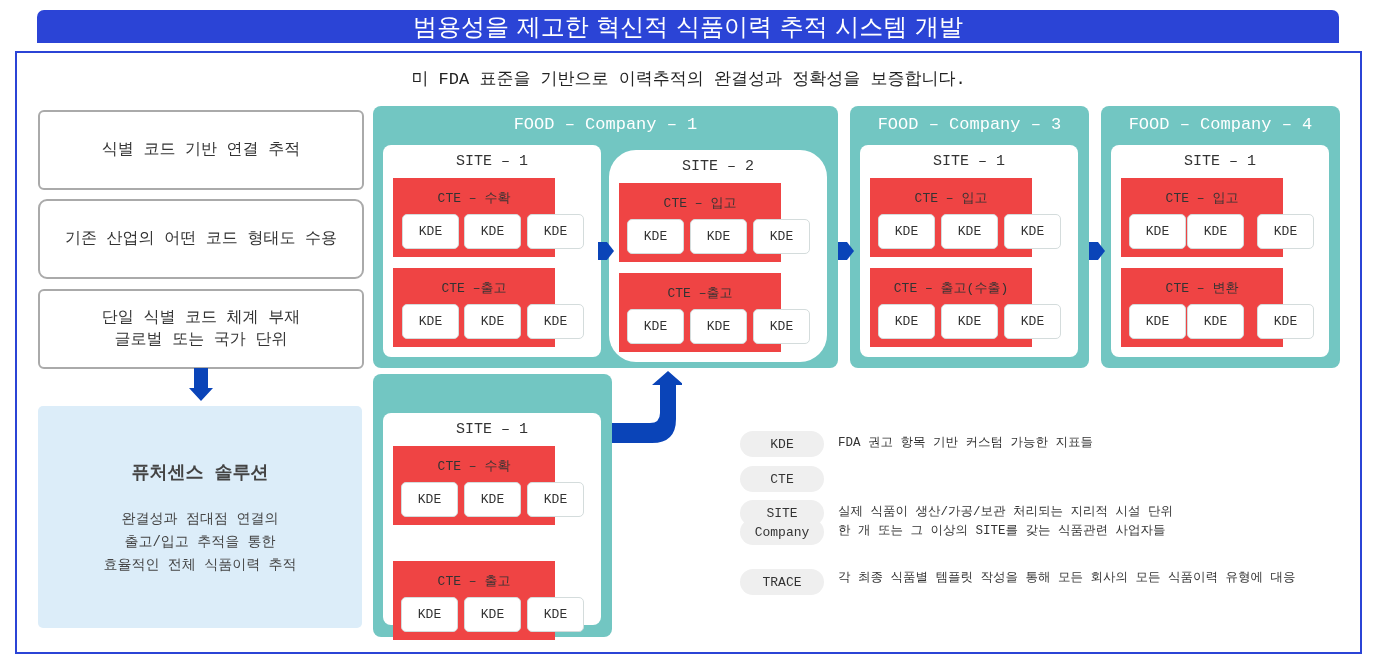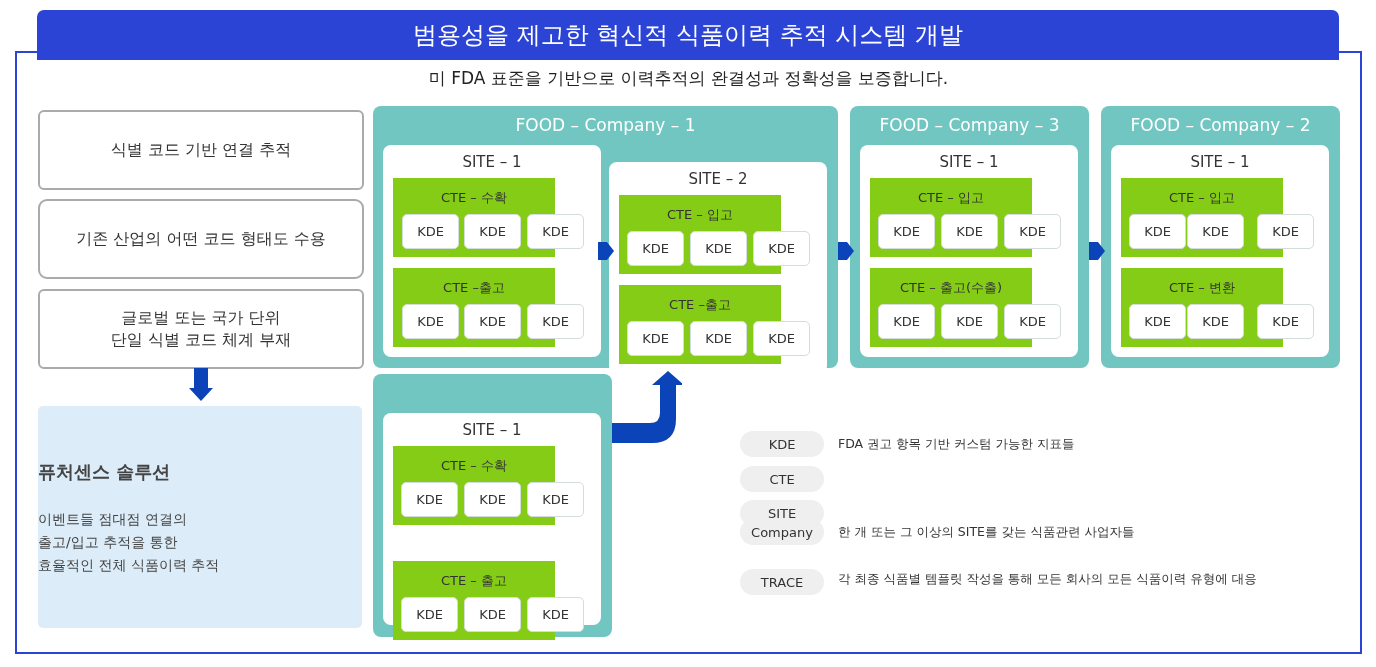--- a/index.html
+++ b/index.html
@@ -1,41 +1,41 @@
 <!DOCTYPE html>
 <html><head>
 <meta charset="utf-8">
 <style>
   html, body { margin: 0; padding: 0; background: #ffffff; }
   body { width: 1376px; height: 667px; position: relative; overflow: hidden;
          font-family: "DejaVu Sans", "Liberation Sans", sans-serif; color: #333; }
-  .title-bar { position: absolute; left: 37px; top: 10px; width: 1302px; height: 50px;
+  .title-bar { position: absolute; left: 37px; top: 10px; width: 1302px; height: 33px;
                background: #2b44d6; border-radius: 7px 7px 0 0; color: #fff;
                font-size: 24px; display: flex; align-items: center; justify-content: center; }
   .frame { position: absolute; left: 15px; top: 51px; width: 1343px; height: 599px;
-           border: 2px solid #2b44d6; box-sizing: content-box; }
+           border: 2px solid #2b44d6; box-sizing: content-box; font-family: Liberation Mono, monospace; }
   .subtitle { position: absolute; left: 0; right: 0; top: 14px; text-align: center;
               font-size: 17px; color: #222; }
 
   .left-box { position: absolute; left: 21px; width: 322px; border: 2px solid #aaa;
               border-radius: 6px; background: #fff; display: flex; align-items: center;
               justify-content: center; text-align: center; font-size: 16px; line-height: 22px; color: #333; }
   .down-arrow { position: absolute; left: 172px; top: 315px; width: 24px; height: 33px; }
   .solution { position: absolute; left: 21px; top: 353px; width: 324px; height: 222px;
-              background: #dcedf9; border-radius: 5px; text-align: left; }
+              background: #dcedf9; border-radius: 5px; text-align: center; }
   .solution .sol-title { margin-top: 54px; font-size: 18px; font-weight: bold; color: #444; }
   .solution .sol-desc { margin-top: 24px; font-size: 14px; line-height: 23px; color: #444; }
 
   .company { position: absolute; background: #72c6c2; border-radius: 8px; }
   .company .c-title { position: absolute; left: 0; right: 0; top: 9px; text-align: center;
                       color: #fff; font-size: 17px; }
   .site { position: absolute; background: #fff; border-radius: 8px; width: 218px; height: 212px; }
   .site .s-title { position: absolute; left: 0; right: 0; top: 8px; text-align: center;
                    font-size: 15px; color: #333; }
-  .cte { position: absolute; left: 10px; width: 162px; height: 79px; background: #84cc16; }
+  .cte { position: absolute; left: 10px; width: 162px; height: 79px; background: #ef4444; }
   .cte .cte-title { position: absolute; left: 0; right: 0; top: 11px; text-align: center;
                     font-size: 13px; color: #333; }
   .kde { position: absolute; top: 36px; width: 57px; height: 35px; background: #fff;
          border: 1px solid #d4dcdc; border-radius: 5px; box-sizing: border-box;
          display: flex; align-items: center; justify-content: center; font-size: 13px; color: #333; }
 
   .r-arrow { position: absolute; width: 16px; height: 24px; }
   .legend-row { position: absolute; left: 723px; display: flex; align-items: flex-start; }
   .pill { width: 84px; height: 26px; background: #efefef; border-radius: 13px;
           display: flex; align-items: center; justify-content: center; font-size: 13px; color: #333; flex: none; }
@@ -54,33 +54,33 @@
         <div>식별 코드 기반 연결 추적</div>
       </div>
   </div>
   <div class="left-box" style="top:146px;height:76px;border-radius:9px;">
     <div>
         <div>기존 산업의 어떤 코드 형태도 수용</div>
       </div>
   </div>
   <div class="left-box" style="top:236px;height:76px;">
     <div>
+      <div>단일 식별 코드 체계 부재</div>
       <div>글로벌 또는 국가 단위</div>
-      <div>단일 식별 코드 체계 부재</div>
     </div>
   </div>
 
   <svg class="down-arrow" viewBox="0 0 24 33">
     <polygon points="5,0 19,0 19,20 24,20 12,33 0,20 5,20" fill="#0a44b8"></polygon>
   </svg>
 
   <div class="solution">
     <div class="sol-title">퓨처센스 솔루션</div>
     <div class="sol-desc">
-      <div>이벤트들 점대점 연결의</div>
+      <div>완결성과 점대점 연결의</div>
       <div>출고/입고 추적을 통한</div>
       <div>효율적인 전체 식품이력 추적</div>
     </div>
   </div>
 
   <div class="company" style="left:356px;top:53px;width:465px;height:262px;">
     <div class="c-title">FOOD – Company – 1</div>
     <div class="site" style="left:10px;top:39px;">
       <div class="s-title">SITE – 1</div>
       <div class="cte" style="top:33px;">
@@ -89,21 +89,21 @@
         <div class="kde" style="left:71px">KDE</div>
         <div class="kde" style="left:134px">KDE</div>
       </div>
       <div class="cte" style="top:123px;">
         <div class="cte-title">CTE –출고</div>
         <div class="kde" style="left:9px">KDE</div>
         <div class="kde" style="left:71px">KDE</div>
         <div class="kde" style="left:134px">KDE</div>
       </div>
     </div>
-    <div class="site" style="left:236px;top:56px;">
+    <div class="site" style="left:236px;top:44px;border-radius:27px;">
       <div class="s-title">SITE – 2</div>
       <div class="cte" style="top:33px;">
         <div class="cte-title">CTE – 입고</div>
         <div class="kde" style="left:8px">KDE</div>
         <div class="kde" style="left:71px">KDE</div>
         <div class="kde" style="left:134px">KDE</div>
       </div>
       <div class="cte" style="top:123px;">
         <div class="cte-title">CTE –출고</div>
         <div class="kde" style="left:8px">KDE</div>
@@ -126,21 +126,21 @@
       <div class="cte" style="top:123px;">
         <div class="cte-title">CTE – 출고(수출)</div>
         <div class="kde" style="left:8px">KDE</div>
         <div class="kde" style="left:71px">KDE</div>
         <div class="kde" style="left:134px">KDE</div>
       </div>
     </div>
   </div>
 
   <div class="company" style="left:1084px;top:53px;width:239px;height:262px;">
-    <div class="c-title">FOOD – Company – 2</div>
+    <div class="c-title">FOOD – Company – 4</div>
     <div class="site" style="left:10px;top:39px;">
       <div class="s-title">SITE – 1</div>
       <div class="cte" style="top:33px;">
         <div class="cte-title">CTE – 입고</div>
         <div class="kde" style="left:8px">KDE</div>
         <div class="kde" style="left:66px">KDE</div>
         <div class="kde" style="left:136px">KDE</div>
       </div>
       <div class="cte" style="top:123px;">
         <div class="cte-title">CTE – 변환</div>
@@ -186,20 +186,23 @@
     <div class="pill">KDE</div>
     <div class="legend-desc">
       <div>FDA 권고 항목 기반 커스텀 가능한 지표들</div>
     </div>
   </div>
   <div class="legend-row" style="top:413px;">
     <div class="pill">CTE</div>
   </div>
   <div class="legend-row" style="top:447px;">
     <div class="pill">SITE</div>
+    <div class="legend-desc">
+      <div>실제 식품이 생산/가공/보관 처리되는 지리적 시설 단위</div>
+    </div>
   </div>
   <div class="legend-row" style="top:466px;justify-content:flex-end;">
     <div class="pill">Company</div>
     <div class="legend-desc">
       <div>한 개 또는 그 이상의 SITE를 갖는 식품관련 사업자들</div>
     </div>
   </div>
   <div class="legend-row" style="top:516px;justify-content:flex-end;">
     <div class="pill">TRACE</div>
     <div class="legend-desc" style="padding-top:1px;">

